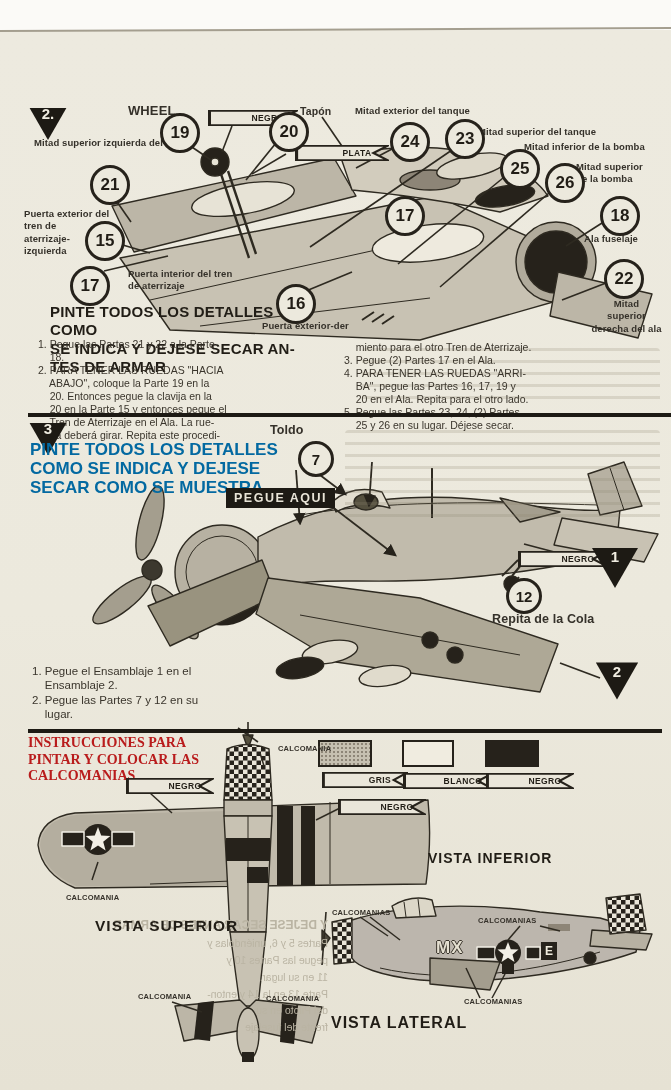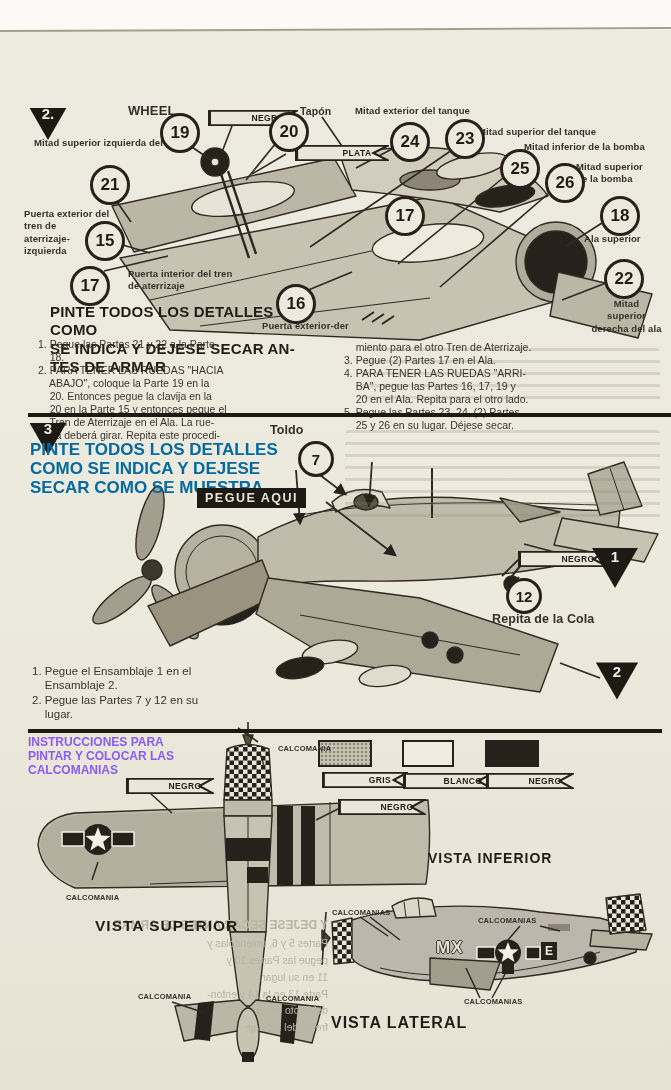--- a/index.html
+++ b/index.html
@@ -7,21 +7,21 @@
          font-family:"Liberation Sans",sans-serif;color:#2b2720;}
   .page{position:absolute;left:0;top:30px;width:671px;height:1060px;
         background:linear-gradient(180deg,#edeadf 0%,#ece9dd 55%,#e6e2d4 100%);}
   .scan-edge{position:absolute;left:0;top:30px;width:671px;height:2px;background:#a49e8f;
              transform:rotate(-0.25deg);transform-origin:left center;}
   .art{position:absolute;left:0;top:0;width:671px;height:1090px;z-index:1;}
   .txt{position:absolute;z-index:2;}
   .lbl{font-size:9.5px;font-weight:bold;color:#35312a;line-height:1.3;white-space:pre-line;letter-spacing:.1px;}
   .h2{font-size:15px;font-weight:bold;line-height:1.22;white-space:pre-line;color:#211d16;letter-spacing:.2px;}
   .h3{font-size:17px;font-weight:bold;line-height:1.12;white-space:pre-line;color:#0369a1;}
-  .hd{font-size:12px;font-weight:bold;line-height:1.18;white-space:pre-line;color:#8b5cf6;}
+  .hd{font-size:14px;font-weight:bold;line-height:1.18;white-space:pre-line;color:#b91c1c;font-family:Liberation Serif, serif;}
   .body-copy{font-size:10.5px;line-height:1.24;white-space:pre;color:#3a352c;}
   .vista{font-weight:bold;color:#211d16;letter-spacing:1px;margin-top:12px;}
   .tiny{font-size:7.5px;font-weight:bold;color:#35312a;letter-spacing:.2px;}
   .callout{position:absolute;z-index:2;width:34px;height:34px;border:3px solid #26221b;border-radius:50%;
            background:#ece9dd;display:flex;align-items:center;justify-content:center;
            font-size:17px;font-weight:bold;color:#211d16;}
   .callout.sm{width:30px;height:30px;font-size:15px;}
   .tri{position:absolute;z-index:2;}
   .tri svg{display:block;}
   .trinum{position:absolute;left:0;top:3px;width:100%;text-align:center;color:#efece0;
@@ -249,21 +249,21 @@
 aterrizaje-
 izquierda</div>
   <div class="txt lbl" style="left:128px;top:268px;width:130px;">Puerta interior del tren
 de aterrizaje</div>
   <div class="txt lbl" style="left:262px;top:320px;width:130px;">Puerta exterior-der</div>
   <div class="txt lbl" style="left:355px;top:105px;width:160px;">Mitad exterior del tanque</div>
   <div class="txt lbl" style="left:478px;top:126px;width:170px;">Mitad superior del tanque</div>
   <div class="txt lbl" style="left:524px;top:141px;width:150px;">Mitad inferior de la bomba</div>
   <div class="txt lbl" style="left:576px;top:161px;width:90px;">Mitad superior
 de la bomba</div>
-  <div class="txt lbl" style="left:584px;top:233px;width:80px;">Ala superior</div>
+  <div class="txt lbl" style="left:584px;top:233px;width:80px;">Ala fuselaje</div>
   <div class="txt lbl" style="left:584px;top:298px;width:85px;text-align:center;">Mitad
 superior
 derecha del ala</div>
 
   <div class="callout" style="left:160px;top:113px;">19</div>
   <div class="callout" style="left:269px;top:112px;">20</div>
   <div class="callout" style="left:90px;top:165px;">21</div>
   <div class="callout" style="left:85px;top:221px;">15</div>
   <div class="callout" style="left:70px;top:266px;">17</div>
   <div class="callout" style="left:390px;top:122px;">24</div>
@@ -300,21 +300,21 @@
     <svg width="40" height="44" viewBox="0 0 50 44">
         <polygon points="2,2 48,2 25,42" fill="#1d1a14"></polygon>
       </svg>
     <span class="trinum">3</span>
   </div>
   <div class="txt h3" style="left:30px;top:440px;width:250px;">PINTE TODOS LOS DETALLES
 COMO SE INDICA Y DEJESE
 SECAR COMO SE MUESTRA</div>
   <div class="txt lbl" style="left:270px;top:422px;font-size:12.5px;">Toldo</div>
   <div class="callout sm" style="left:298px;top:441px;">7</div>
-  <div class="pegue" style="left:197px;top:488px;">PEGUE AQUI</div>
+  <div class="pegue" style="left:226px;top:488px;">PEGUE AQUI</div>
   <div class="flag" style="left:518px;top:551px;width:50px;">
     <svg viewBox="0 0 60 18" preserveAspectRatio="none">
         <path d="M1,1 H45 L59,1 L50,9 L59,17 H45 L1,17 Z" fill="#eae6da" stroke="#26221b" stroke-width="2"></path>
       </svg>
     <span>NEGRO</span>
   </div>
   <div class="tri" style="left:590px;top:545px;">
     <svg width="50" height="46" viewBox="0 0 50 44">
         <polygon points="2,2 48,2 25,42" fill="#1d1a14"></polygon>
       </svg>

